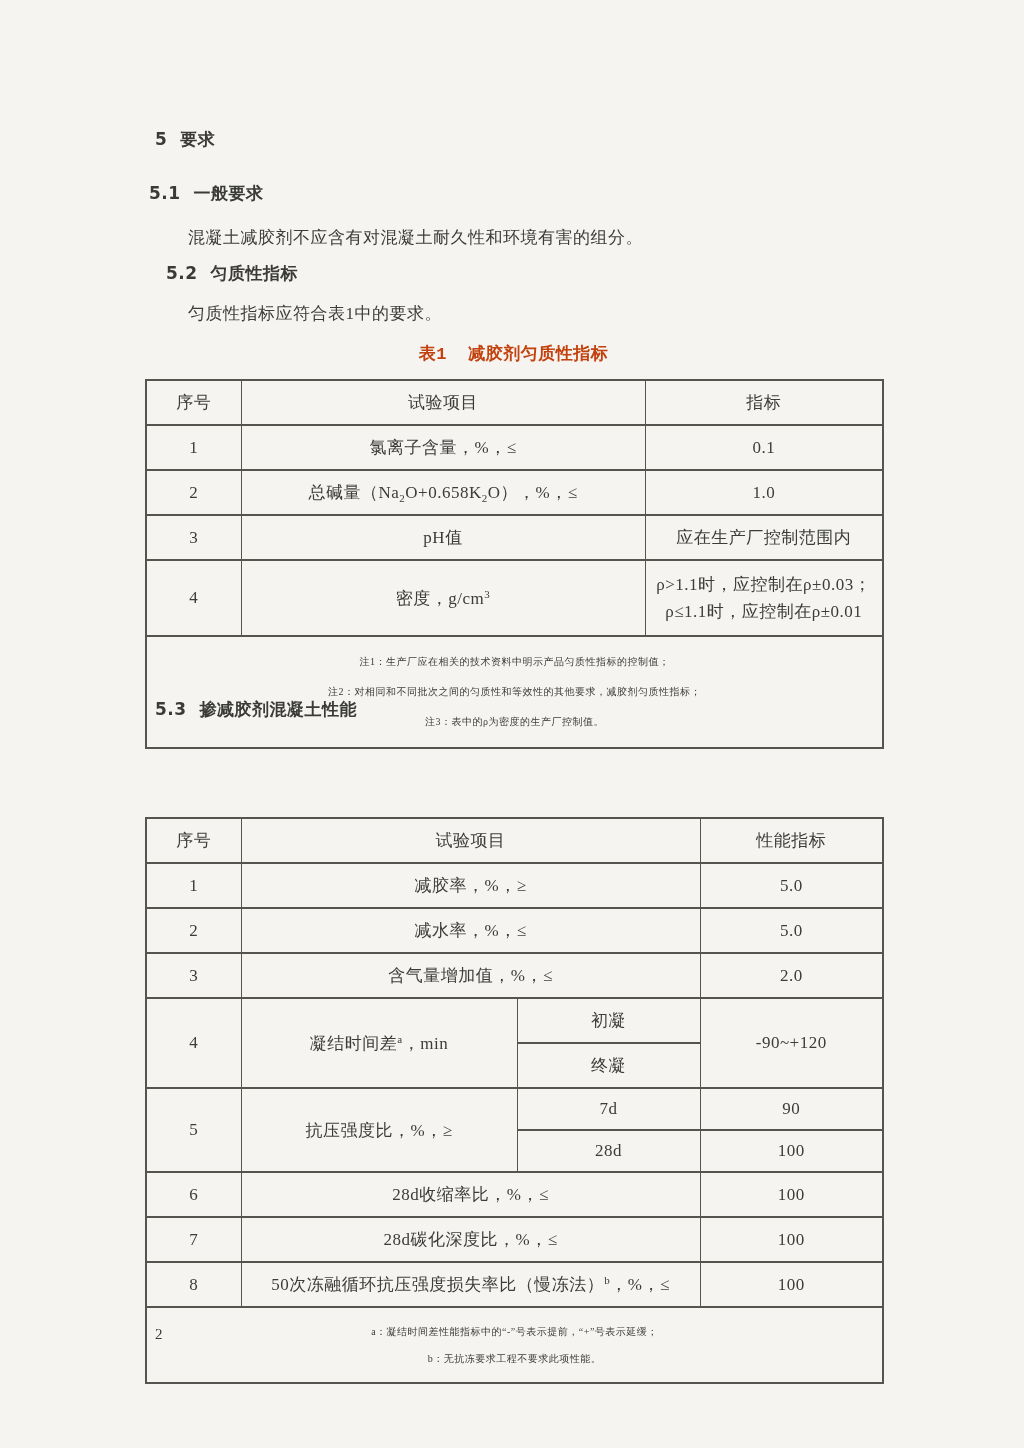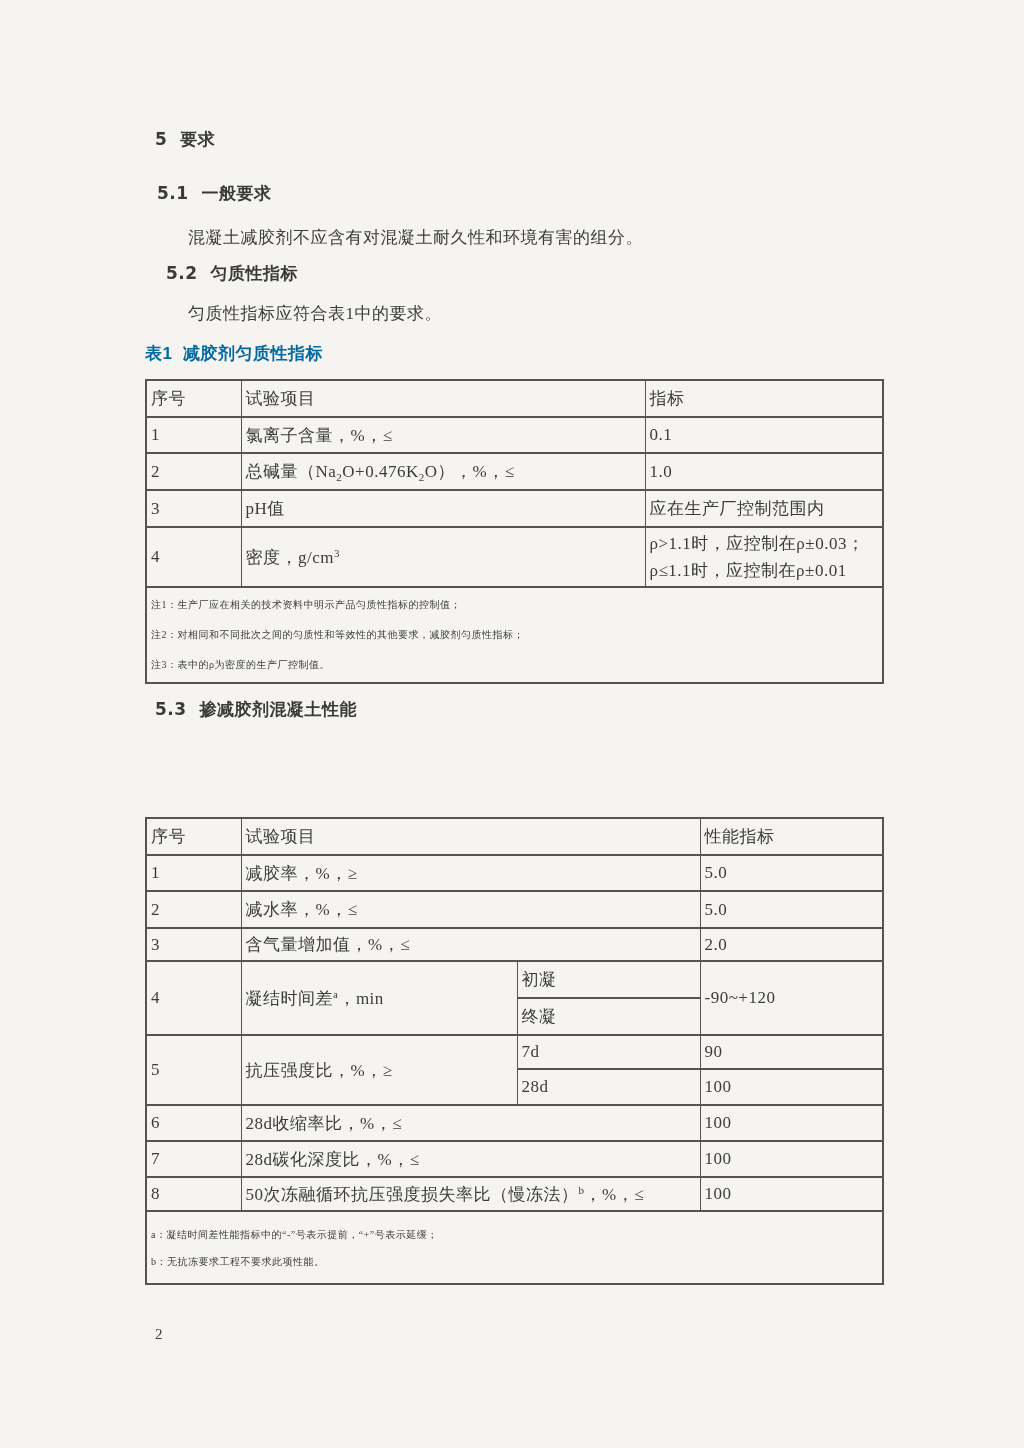--- a/index.html
+++ b/index.html
@@ -15,43 +15,44 @@
 
   .heading {
     font-family:"DejaVu Sans","Liberation Sans",sans-serif;
     font-weight:bold;
     font-size:17px;
     color:#3a3a38;
     letter-spacing:0.5px;
   }
   .body-text { font-size:17px; color:#3c3c3a; letter-spacing:0.5px; }
   .tbl-title {
-    font-family:Liberation Sans, sans-serif;
+    font-family:Liberation Mono, monospace;
     font-weight:bold;
     font-size:17px;
-    color:#0369a1;
-    text-align:left;
+    color:#c2410c;
+    text-align:center;
     letter-spacing:0.5px;
   }
 
   table.tbl {
     position:absolute;
     left:145px;
     width:737px;
     border-collapse:collapse;
     table-layout:fixed;
     font-size:17px;
     color:#3c3c3a;
   }
   table.tbl td {
     border:1px solid #55544f;
     border-top-width:2px;
     border-bottom-width:2px;
+    text-align:center;
     vertical-align:middle;
-    padding:2px 4px;
+    padding:10px 4px;
     letter-spacing:0.5px;
     overflow:hidden;
   }
   table.tbl { border:2px solid #55544f; }
   td.thin-bottom { border-bottom-width:1px; }
   td.thin-top { border-top-width:1px; }
 
   td.notes-cell { text-align:left; padding:8px 10px 6px 12px; font-size:10px; }
   .note-line { line-height:30px; white-space:pre-wrap; }
   .note-line-t2 { line-height:27px; white-space:pre-wrap; }
@@ -63,21 +64,21 @@
 
   .page-num { font-size:15px; color:#3c3c3a; }
 </style>
 </head>
 <body>
 
 <div id="page">
 
   <div class="abs heading" style="top:128px; left:155px;">5  要求</div>
 
-  <div class="abs heading" style="top:182px; left:157px;">5.1  一般要求</div>
+  <div class="abs heading" style="top:182px; left:149px;">5.1  一般要求</div>
 
   <div class="abs body-text" style="top:226px; left:188px;">混凝土减胶剂不应含有对混凝土耐久性和环境有害的组分。</div>
 
   <div class="abs heading" style="top:262px; left:166px;">5.2  匀质性指标</div>
 
   <div class="abs body-text" style="top:302px; left:188px;">匀质性指标应符合表1中的要求。</div>
 
   <div class="abs tbl-title" style="top:342px; left:145px; width:737px;">表1  减胶剂匀质性指标</div>
 
   <table class="tbl" style="top:379px;">
@@ -92,21 +93,21 @@
         <td>试验项目</td>
         <td>指标</td>
       </tr>
       <tr style="height:36px">
         <td>1</td>
         <td>氯离子含量，%，≤</td>
         <td>0.1</td>
       </tr>
       <tr style="height:37px">
         <td>2</td>
-        <td><span>总碱量（Na</span><span class="sub">2</span><span>O+0.476K</span><span class="sub">2</span><span>O），%，≤</span></td>
+        <td><span>总碱量（Na</span><span class="sub">2</span><span>O+0.658K</span><span class="sub">2</span><span>O），%，≤</span></td>
         <td>1.0</td>
       </tr>
       <tr style="height:37px">
         <td>3</td>
         <td>pH值</td>
         <td>应在生产厂控制范围内</td>
       </tr>
       <tr style="height:56px">
         <td>4</td>
         <td><span>密度，g/cm</span><span class="sup">3</span></td>

